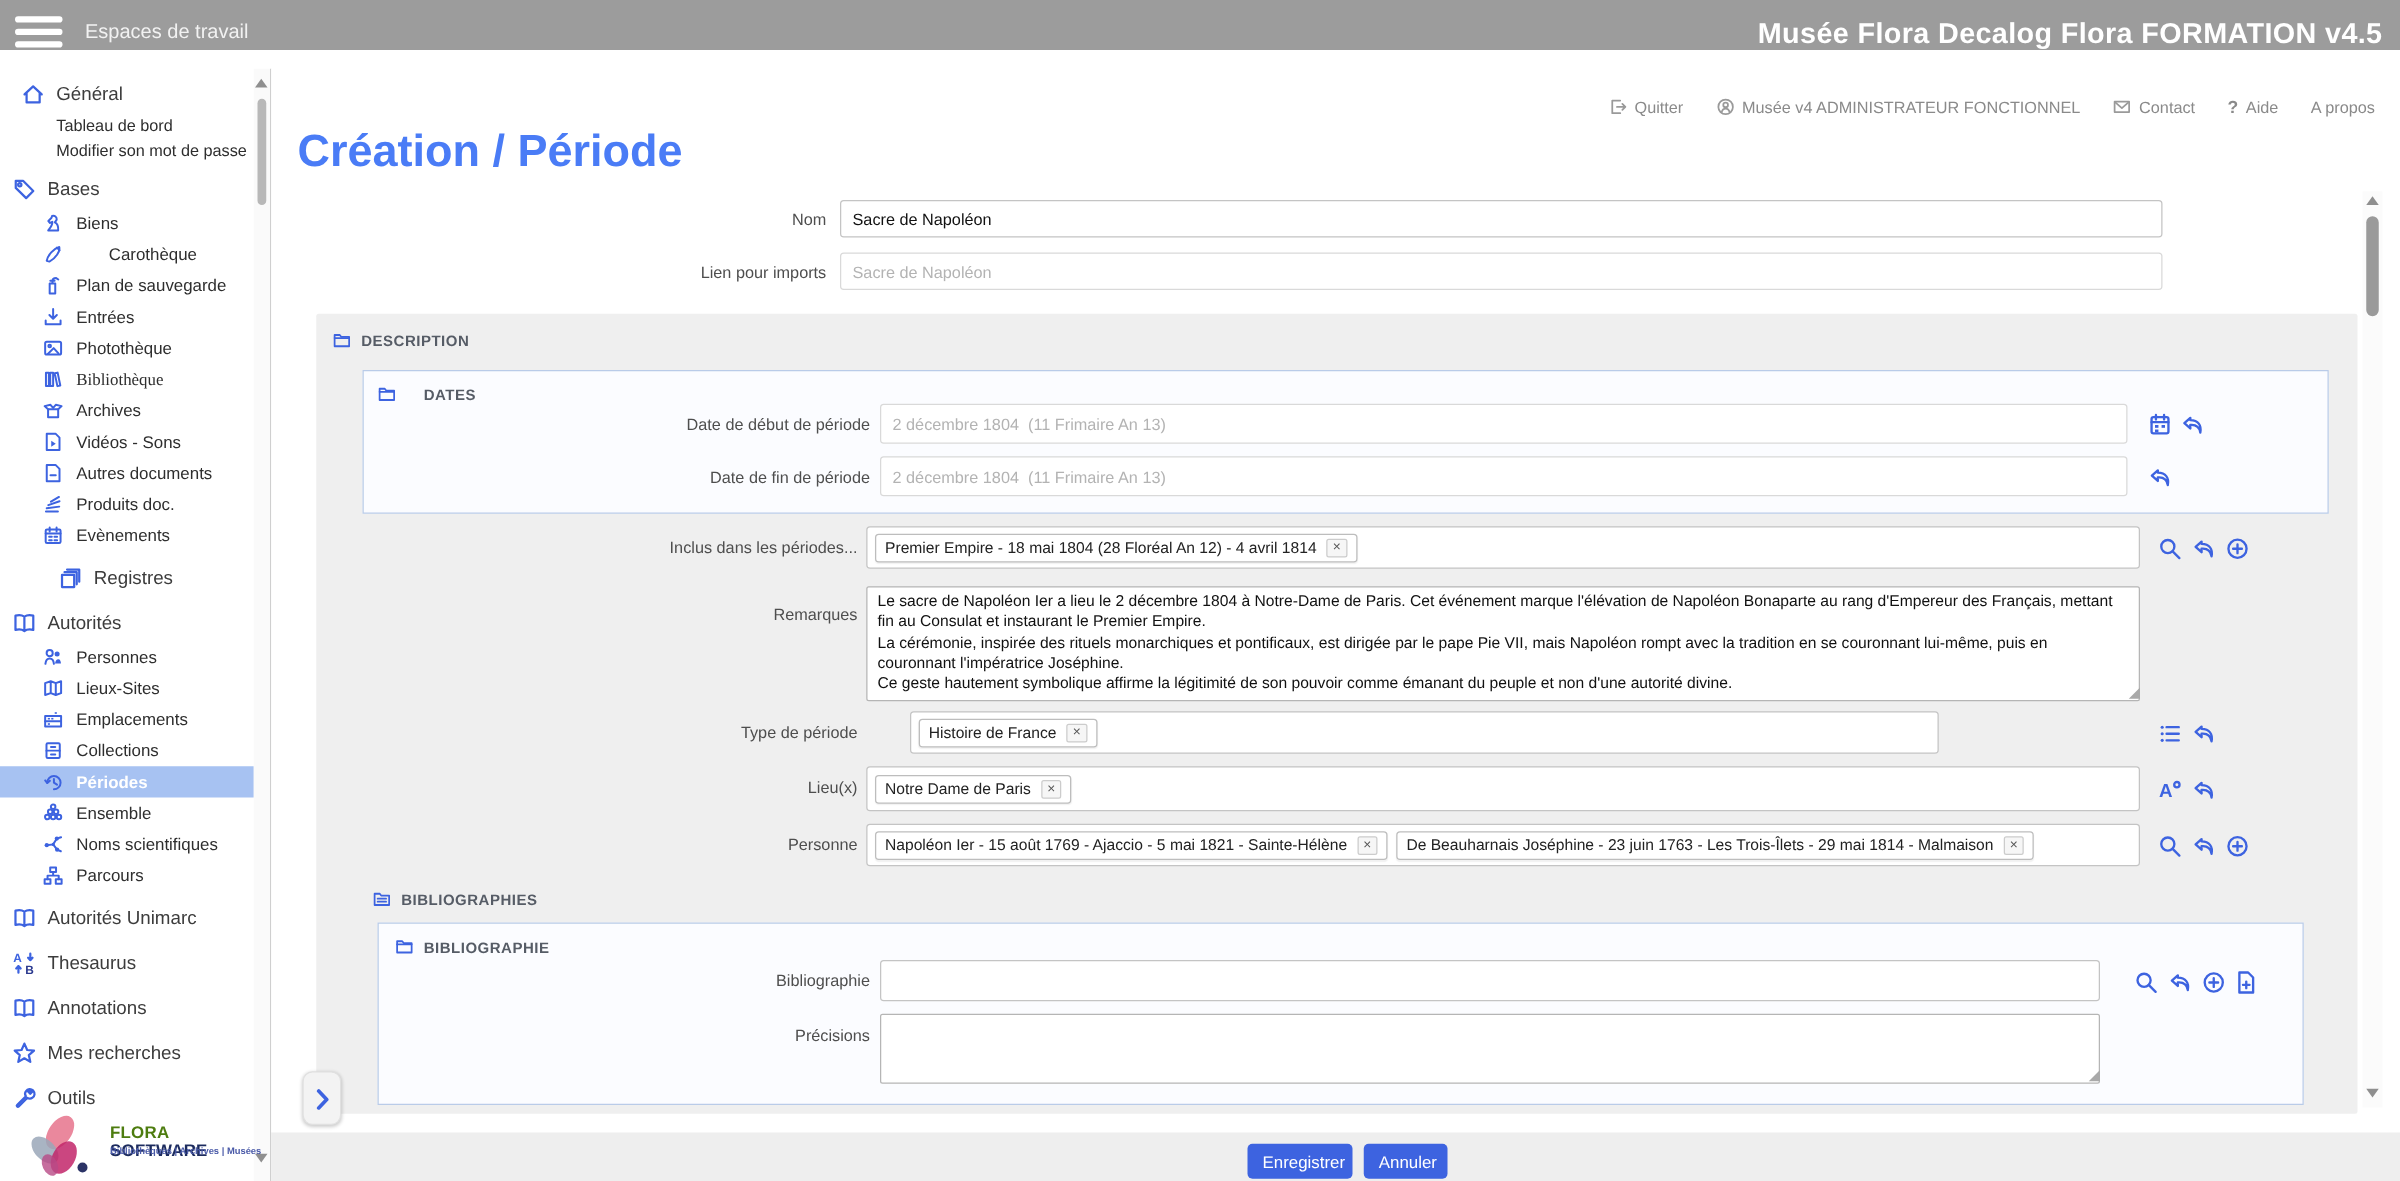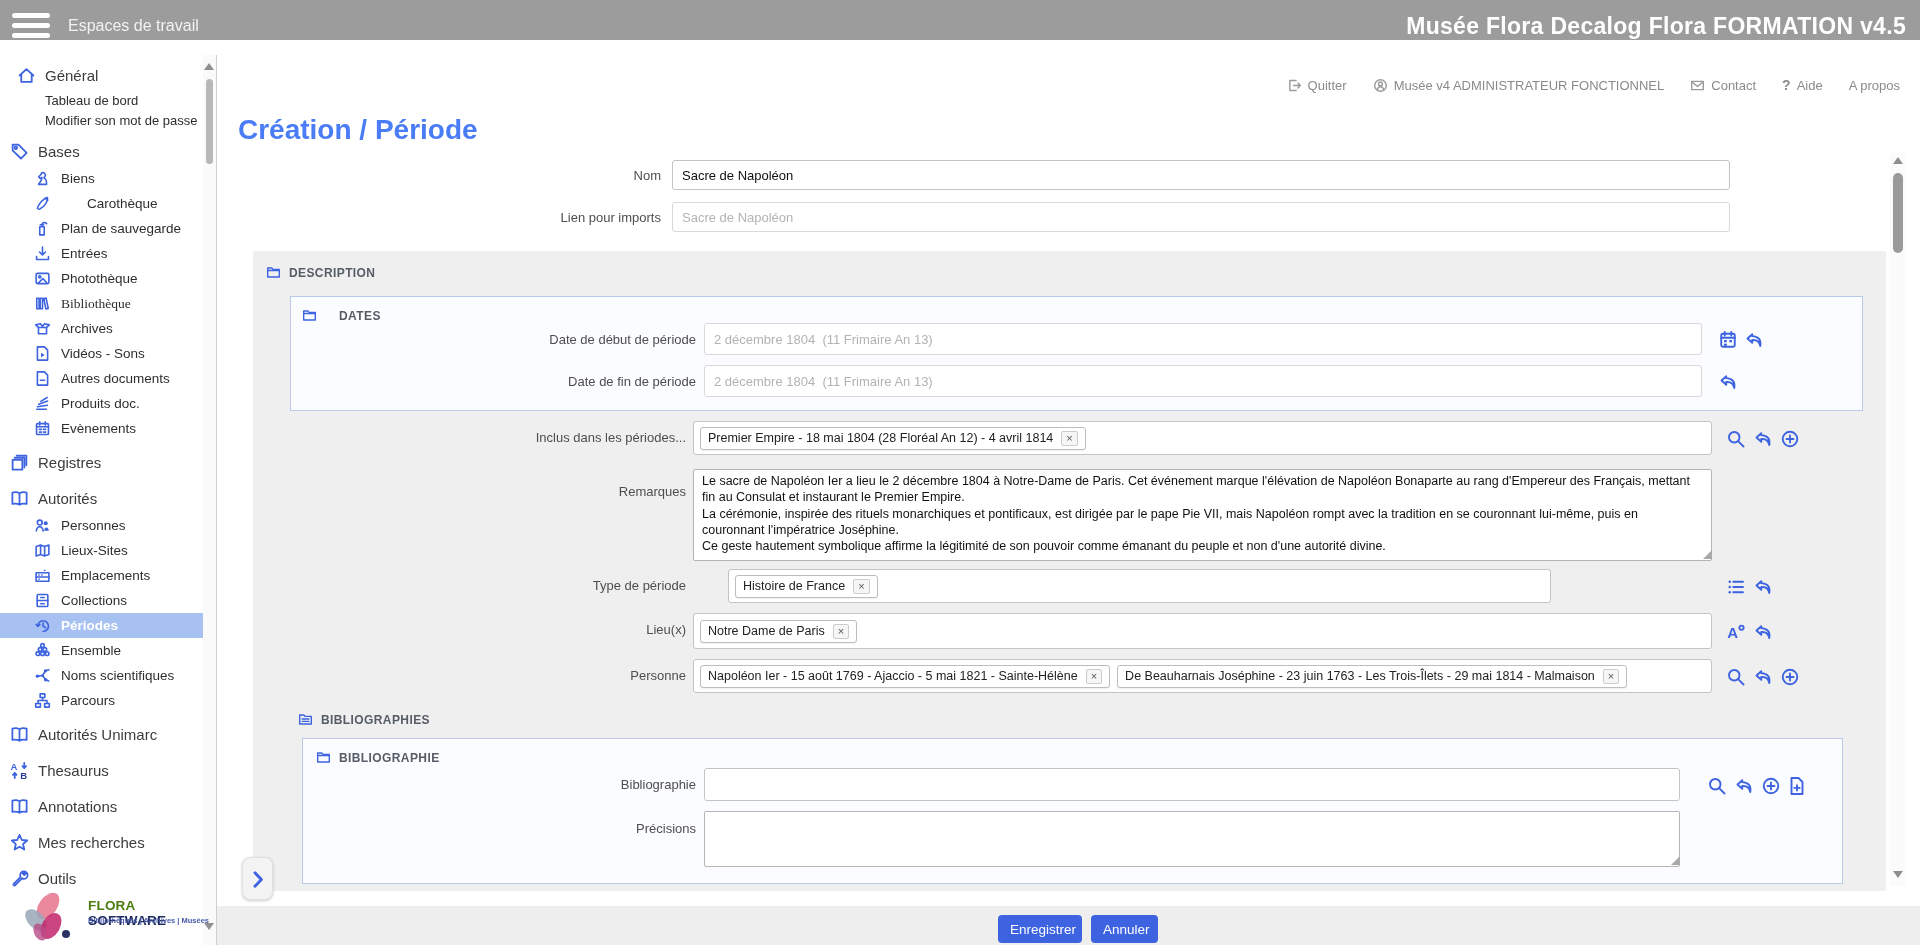--- a/index.html
+++ b/index.html
@@ -39,21 +39,21 @@
 
   
   .subheader { position:absolute; left:217px; top:55px; width:1703px; height:40px; background:#fff; }
   .sh-links { position:absolute; right:20px; top:0; height:40px; display:flex; align-items:center; gap:26px; }
   .sh-link { display:flex; align-items:center; gap:6px; color:#8a8a8a; font-size:13px; cursor:pointer; white-space:nowrap;margin-top:20px; }
   .sh-link svg { color:#9a9a9a; }
   .sh-q { font-size:14px; font-weight:bold; color:#8a8a8a; }
 
   
   .main { position:absolute; left:217px; top:95px; width:1703px; height:811px; background:#fff; }
-  .page-title { position:absolute; left:21px; top:19px; font-size:28px; color:#4a7cf6; }
+  .page-title { position:absolute; left:21px; top:5px; font-size:36px; color:#4a7cf6; }
 
   .flabel { position:absolute; text-align:right; font-size:13px; color:#4e4e4e; white-space:nowrap; }
   .tinput { position:absolute; border:1px solid #c4c4c4; border-radius:3px; background:#fff; font-family:"Liberation Sans",sans-serif; font-size:13px; color:#111; padding:0 9px; outline:none; }
   .tinput::placeholder { color:#b3b3b3; }
   .tinput.soft { border-color:#d9d9d9; }
   .tarea { position:absolute; border:1px solid #b5b5b5; border-radius:2px; background:#fff; font-family:"Liberation Sans",sans-serif; font-size:12.5px; line-height:1.3; color:#111; padding:3px 8px; resize:none; outline:none; }
   .rhandle { position:absolute; width:0; height:0; border-left:9px solid transparent; border-bottom:9px solid #a9a9a9; pointer-events:none; }
 
   .panel-gray { position:absolute; background:#efefef; border-radius:2px; }
   .panel-blue { position:absolute; background:#fbfcff; border:1px solid #b9cbe8; }
@@ -204,21 +204,21 @@
         </div>
         <div class="sb-row sb-item" style="top: 361px;">
           <span class="sb-icon">
             <svg width="17" height="17" viewBox="0 0 16 16">
               <rect x="2.4" y="3.4" width="11.2" height="10.2" rx="1" fill="none" stroke="currentColor" stroke-width="1.5" stroke-linecap="round" stroke-linejoin="round"></rect>
               <path d="M2.4 6.4h11.2M5.4 1.8v3M10.6 1.8v3M5 8.8h2M9 8.8h2M5 11.4h2M9 11.4h2" fill="none" stroke="currentColor" stroke-width="1.5" stroke-linecap="round" stroke-linejoin="round"></path>
             </svg>
           </span>
           <span class="sb-label">Evènements</span>
         </div>
-        <div class="sb-row sb-section" style="top: 392px;">
+        <div class="sb-row sb-section" style="top: 392px; margin-left: 37px;">
           <span class="sb-icon">
             <svg width="19" height="19" viewBox="0 0 16 16">
               <path d="M5.6 2.2h8.2v8.2M3.9 4h8.2v8.2" fill="none" stroke="currentColor" stroke-width="1.5" stroke-linecap="round" stroke-linejoin="round"></path>
               <rect x="2.2" y="5.8" width="8.2" height="8.2" fill="none" stroke="currentColor" stroke-width="1.5" stroke-linecap="round" stroke-linejoin="round"></rect>
             </svg>
           </span>
           <span class="sb-label">Registres</span>
         </div>
         <div class="sb-row sb-section" style="top: 428px;">
           <span class="sb-icon">

